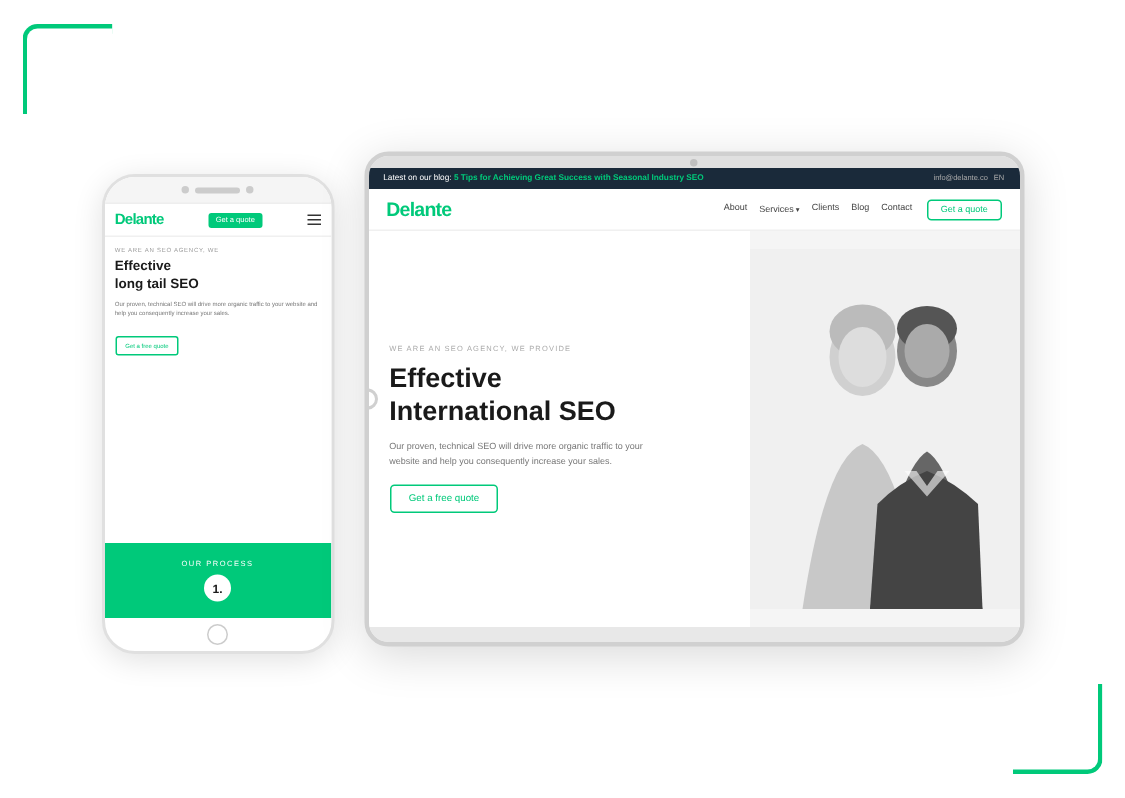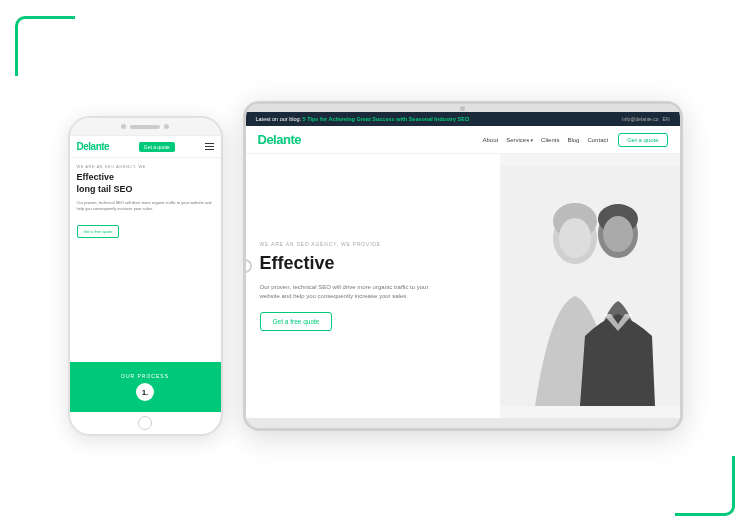--- a/index.html
+++ b/index.html
@@ -473,20 +473,21 @@
             <div class="tablet-nav-link">Contact</div>
           </div>
           <div class="tablet-quote-btn">Get a quote</div>
         </div>
 
         <div class="tablet-hero">
           <div class="tablet-hero-content">
             <div class="tablet-agency-label">WE ARE AN SEO AGENCY, WE PROVIDE</div>
             <div class="tablet-hero-title">
               <span>Effective</span><br>
+              <span>International SEO</span>
             </div>
             <div class="tablet-hero-text">Our proven, technical SEO will drive more organic traffic to your website and help you consequently increase your sales.</div>
             <div class="tablet-cta-btn">Get a free quote</div>
           </div>
 
           <div class="tablet-hero-image">
             <svg class="people-svg" viewBox="0 0 180 240" xmlns="http://www.w3.org/2000/svg">
 
               <rect width="180" height="240" fill="#f0f0f0"></rect>
 

